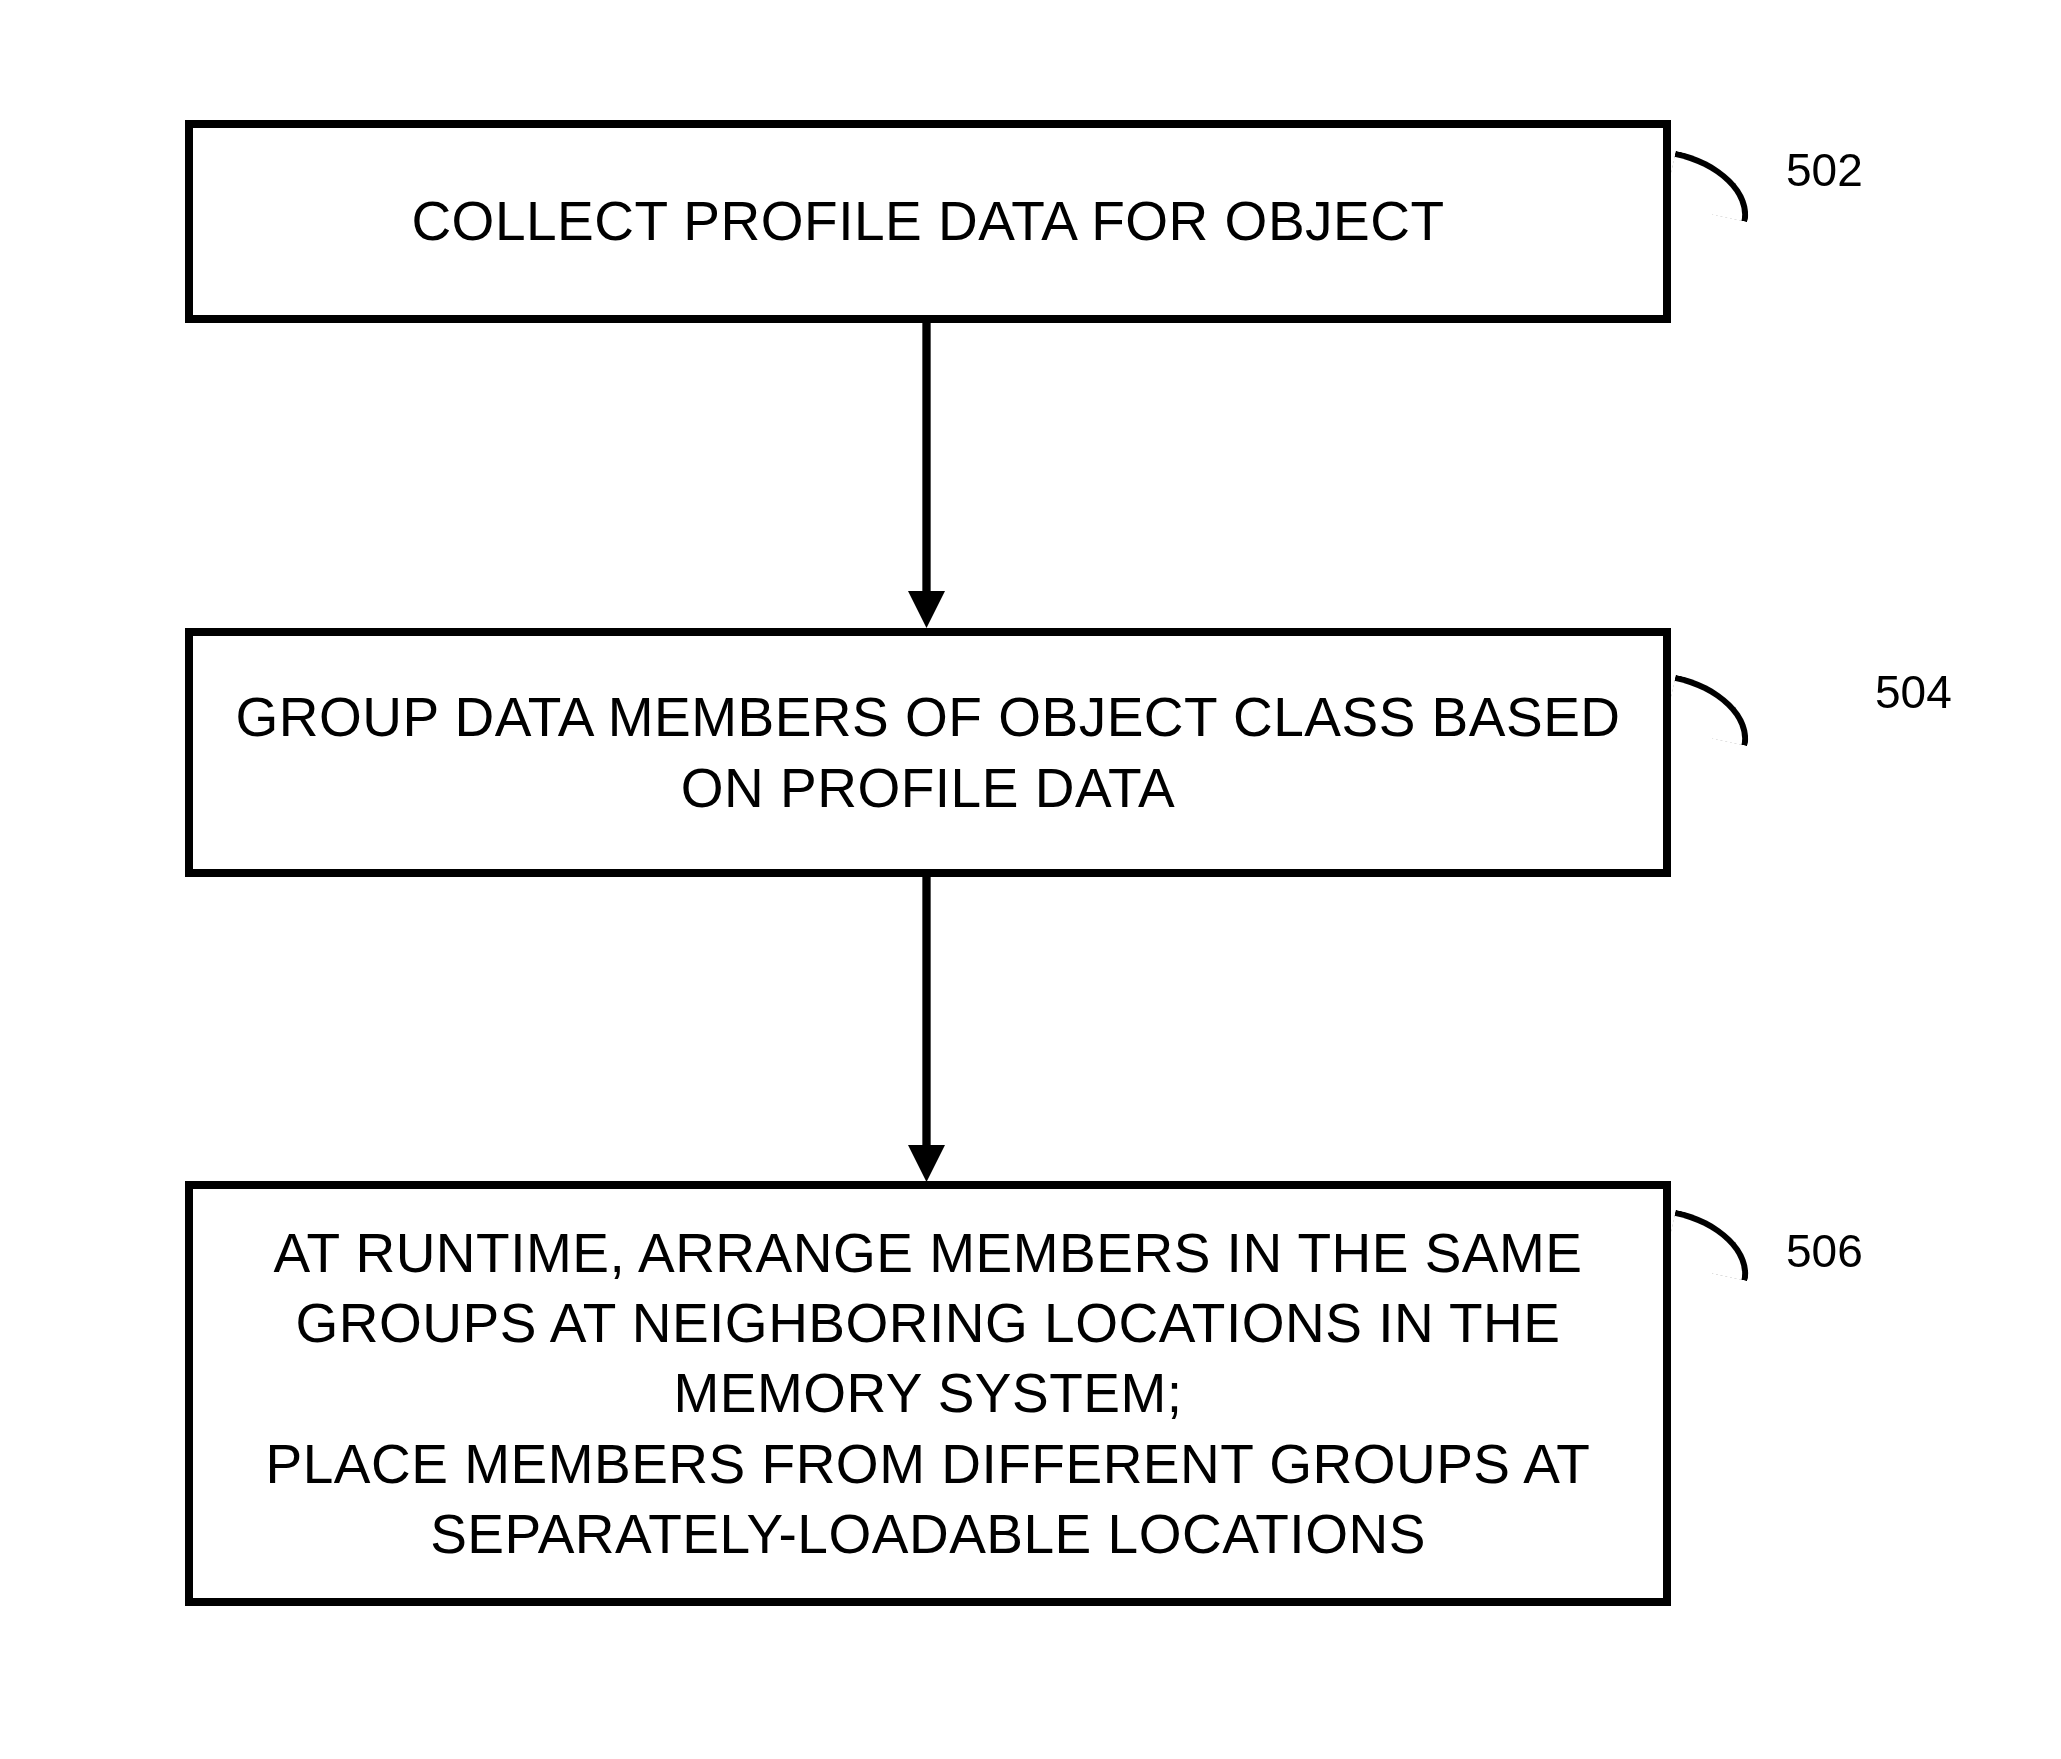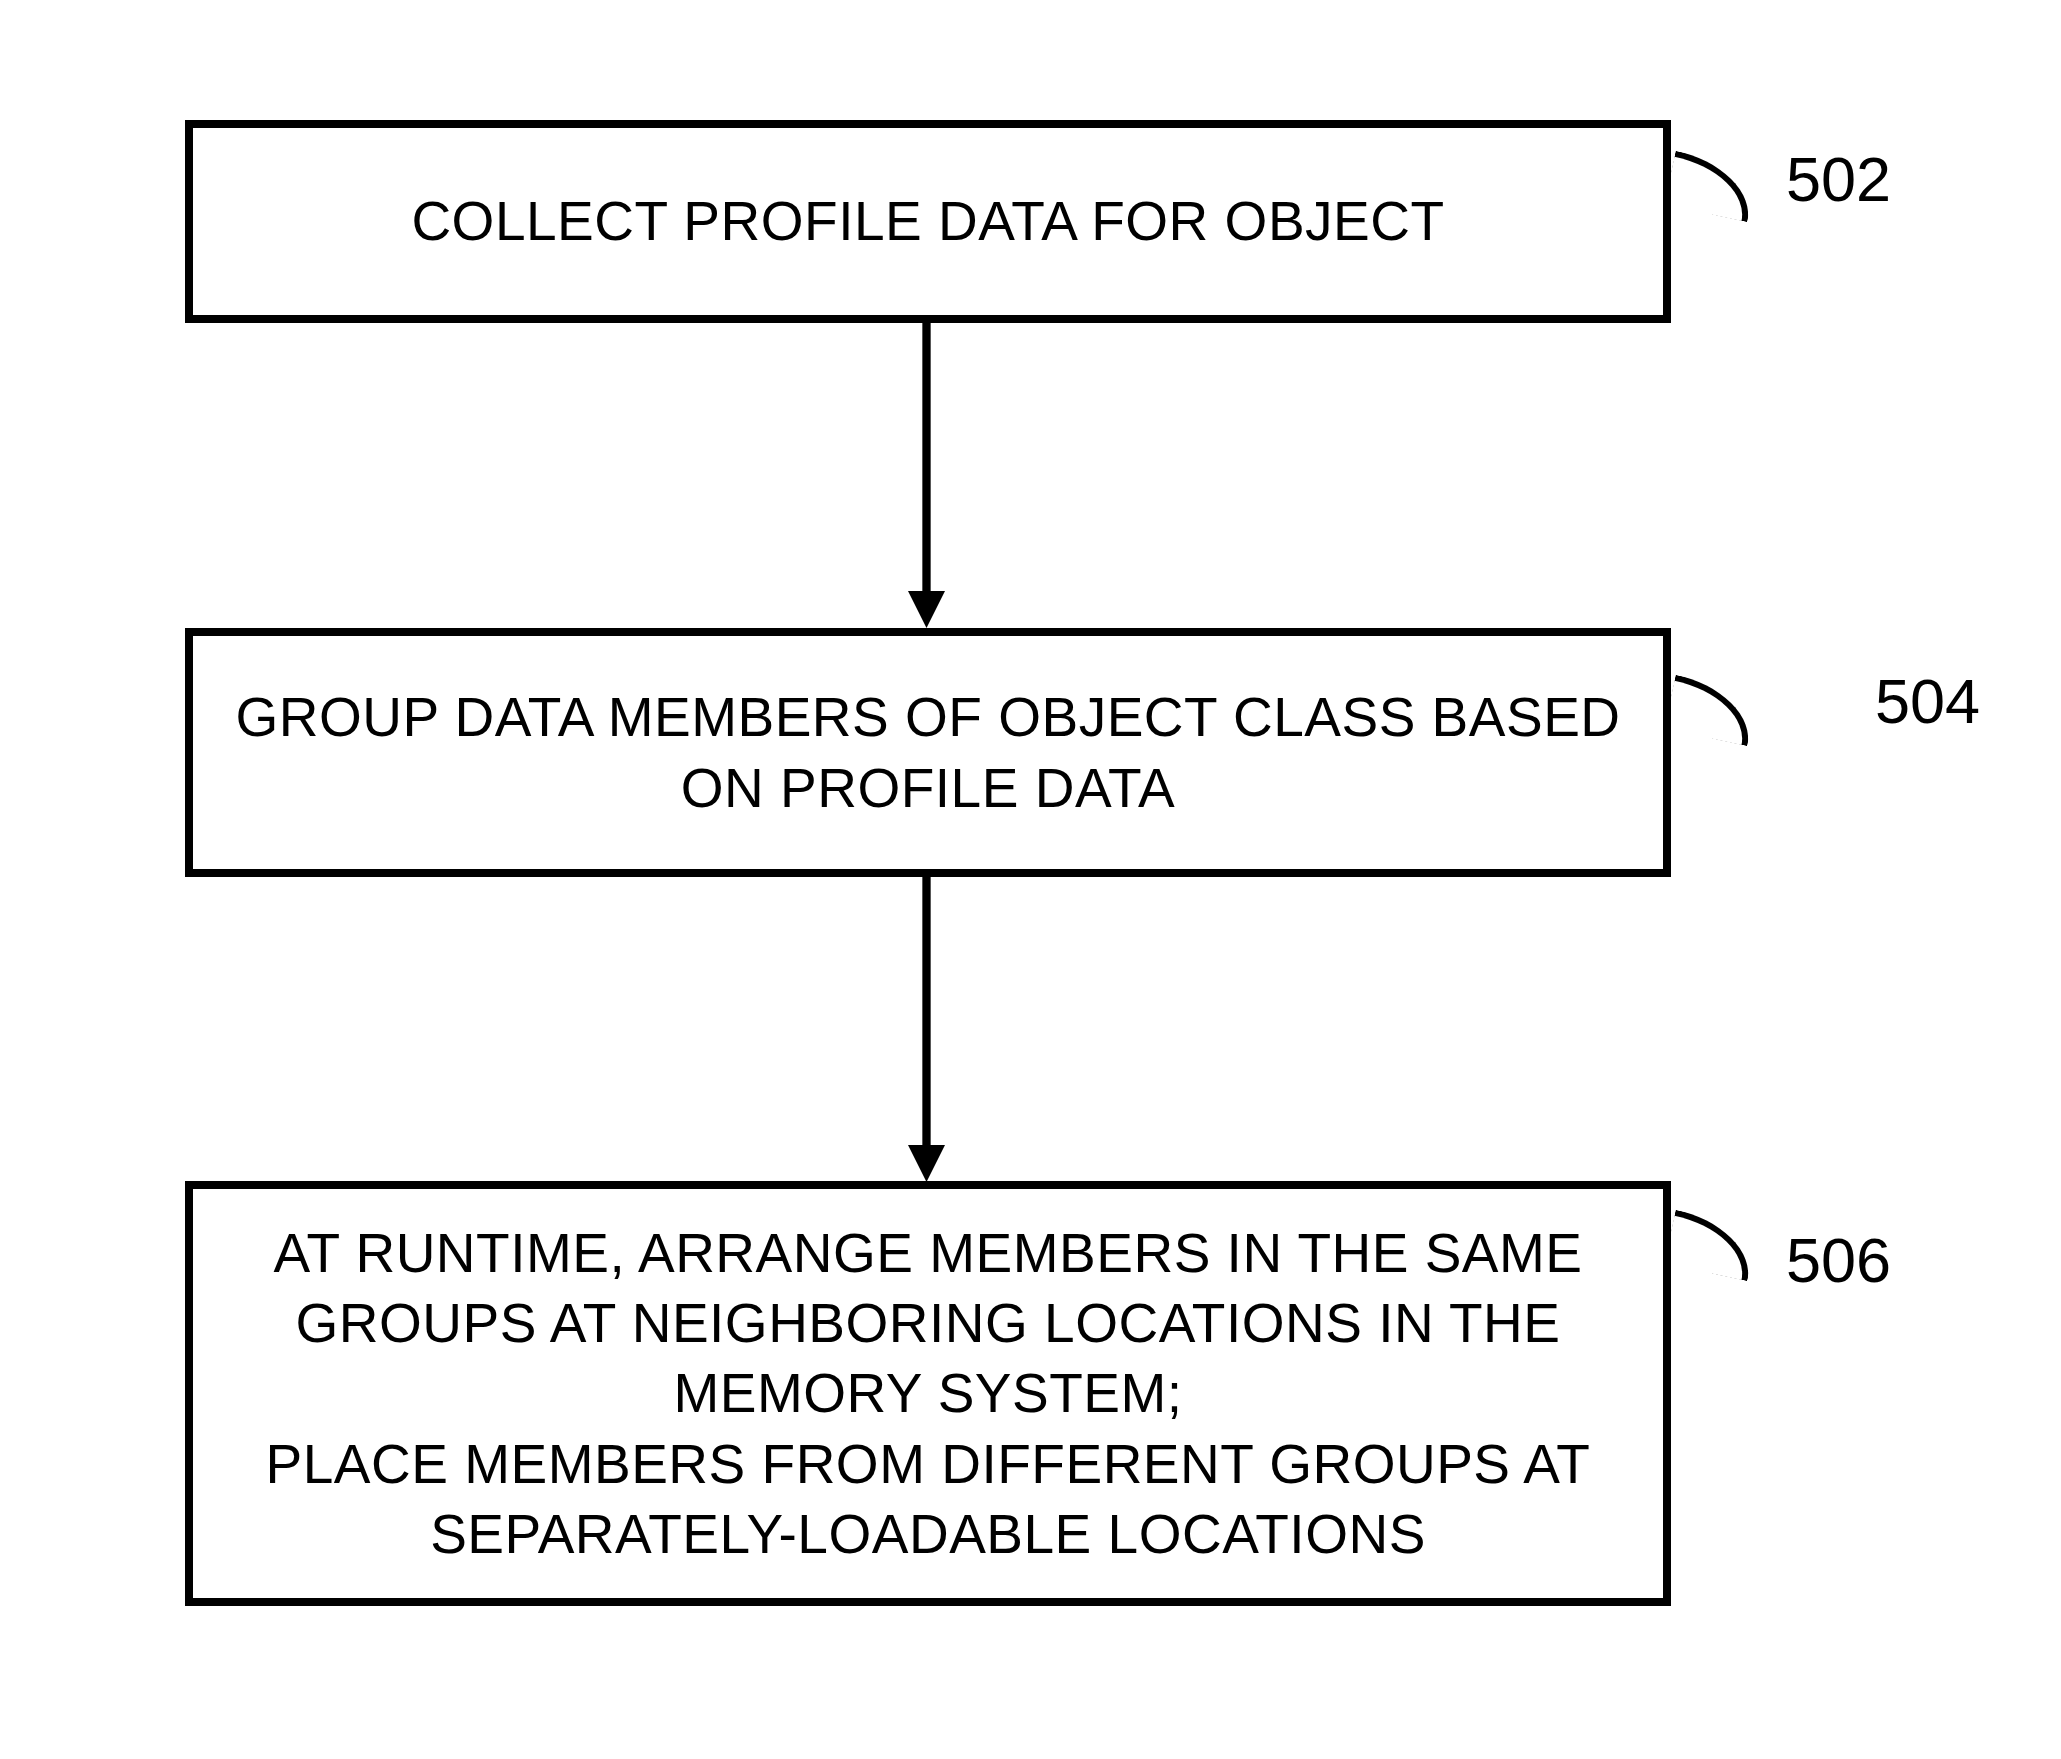--- a/index.html
+++ b/index.html
@@ -27,21 +27,21 @@
   }
   .box-text {
     font-size: 55px;
     font-weight: 400;
     line-height: 1.28;
     letter-spacing: 0.5px;
     white-space: pre-line;
   }
   .label {
     position: absolute;
-    font-size: 63px;
+    font-size: 46px;
     font-weight: 400;
   }
   .curve {
     position: absolute;
     border-top: 6.5px solid #000;
     border-right: 6.5px solid #000;
     border-top-right-radius: 100%;
     transform: rotate(12deg);
     box-sizing: border-box;
   }

